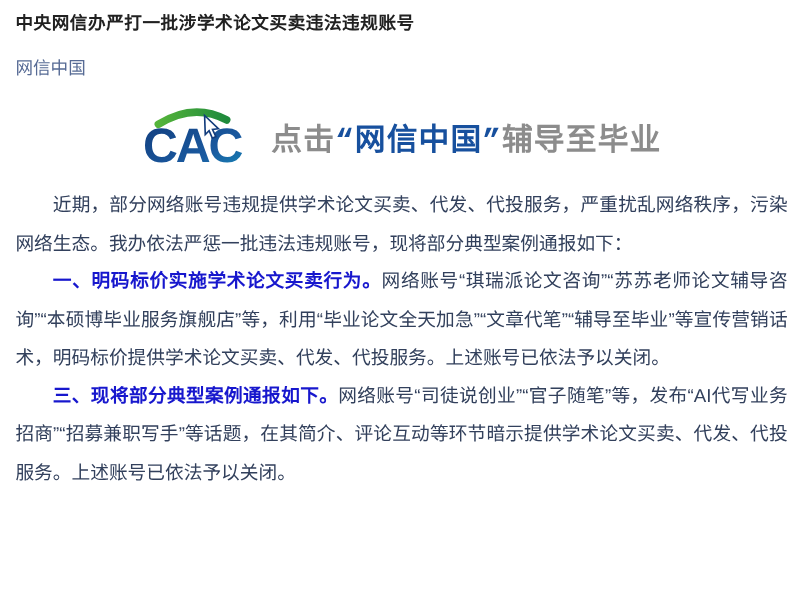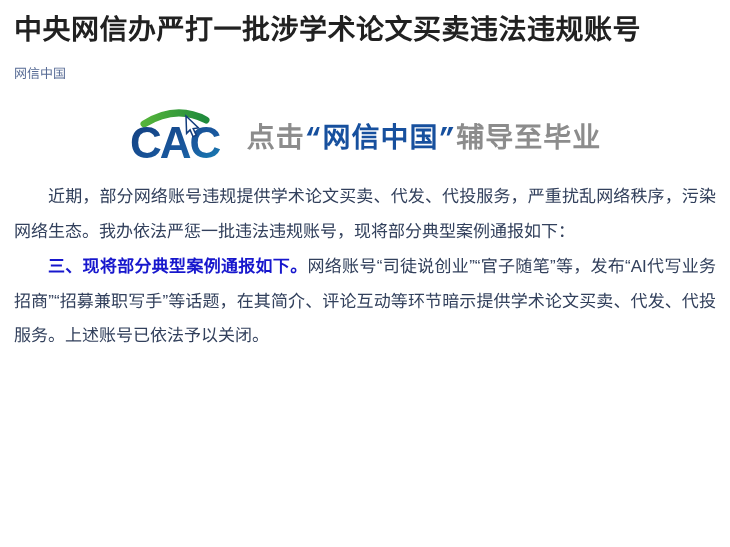--- a/index.html
+++ b/index.html
@@ -4,27 +4,27 @@
 <style>
   * { margin:0; padding:0; box-sizing:border-box; }
   html,body {
     width:730px; height:547px; overflow:hidden;
     background:#ffffff;
     font-family:"Liberation Sans", sans-serif;
   }
   .page { padding:12px 14px 0 14px; }
 
   .page-title {
-    font-size:28px; font-weight:700; color:#212121;
+    font-size:16px; font-weight:700; color:#212121;
     line-height:1.3; letter-spacing:0.5px;
   }
 
   .meta-row {
     margin-top:15px; display:flex; align-items:baseline; gap:14px;
-    font-size:13px;
+    font-size:16px;
     font-family:Liberation Mono, monospace;
   }
   .source-link { color:#576b95; cursor:pointer; }
   .publish-date { color:#b2b2b2; }
 
   .follow-banner {
     margin-top:13px; height:80px;
     display:flex; align-items:center; justify-content:center; gap:22px;
     cursor:pointer;
     text-align:right;
@@ -74,16 +74,17 @@
         <g transform="translate(57,15)">
           <path d="M0 0 L12.5 12 L7.2 12.6 L10.2 19.2 L7 20.6 L4.1 13.9 L0.6 17.4 Z" fill="#ffffff" stroke="#123c7c" stroke-width="1.5"></path>
         </g>
       </svg>
     </span>
     <span class="banner-text"><span>点击</span><span class="account">“网信中国”</span><span>辅导至毕业</span></span>
   </div>
 
   <div class="article">
     <p><span class="para-lead"></span><span>近期，部分网络账号违规提供学术论文买卖、代发、代投服务，严重扰乱网络秩序，污染网络生态。我办依法严惩一批违法违规账号，现将部分典型案例通报如下：</span></p>
+    <p><span class="para-lead">一、明码标价实施学术论文买卖行为。</span><span>网络账号“琪瑞派论文咨询”“苏苏老师论文辅导咨询”“本硕博毕业服务旗舰店”等，利用“毕业论文全天加急”“文章代笔”“辅导至毕业”等宣传营销话术，明码标价提供学术论文买卖、代发、代投服务。上述账号已依法予以关闭。</span></p>
     <p><span class="para-lead">三、现将部分典型案例通报如下。</span><span>网络账号“司徒说创业”“官子随笔”等，发布“AI代写业务招商”“招募兼职写手”等话题，在其简介、评论互动等环节暗示提供学术论文买卖、代发、代投服务。上述账号已依法予以关闭。</span></p>
   </div>
 
 </div>
 
 </body></html>

